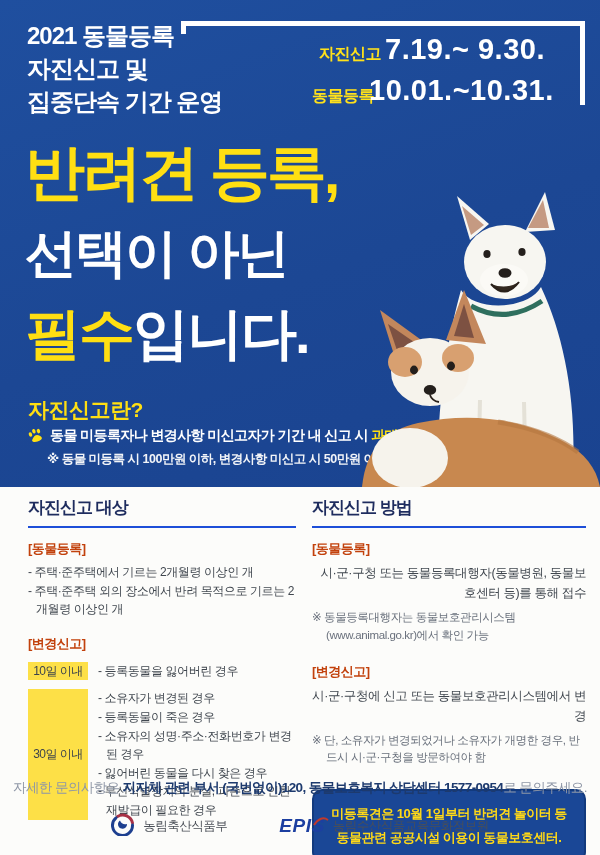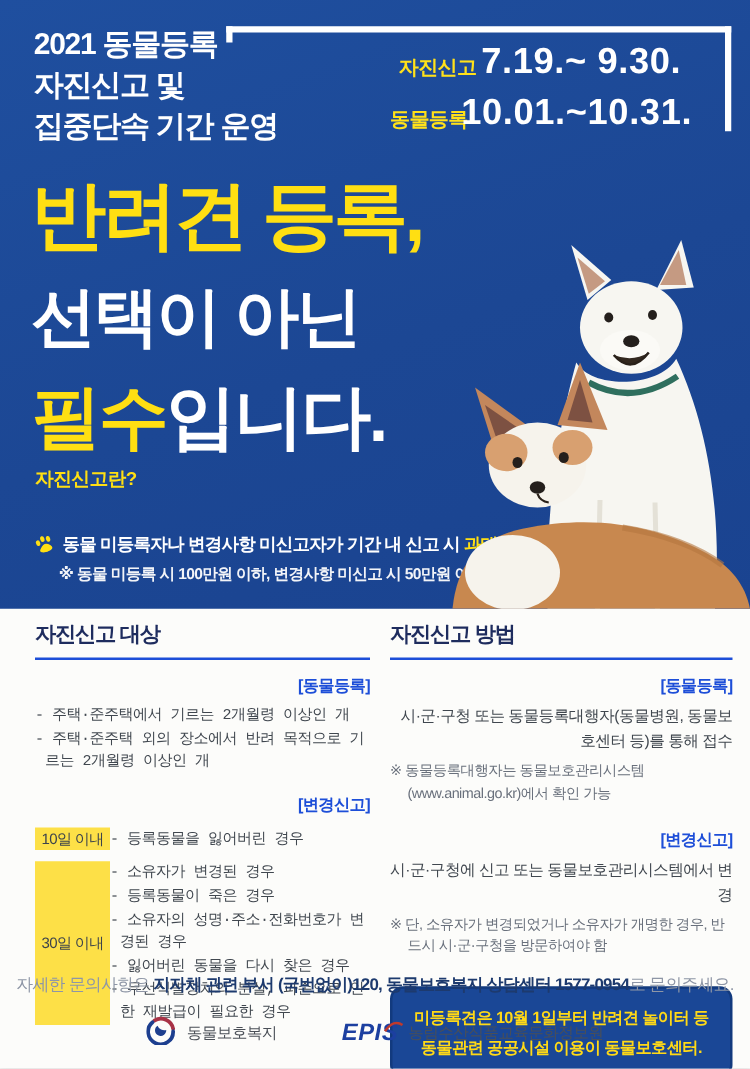--- a/index.html
+++ b/index.html
@@ -11,39 +11,39 @@
   .bracket-stub{position:absolute;left:181px;top:21px;width:5px;height:13px;background:#fff;}
   .bracket-right{position:absolute;left:580px;top:21px;width:5px;height:84px;background:#fff;}
   .sched-label{position:absolute;color:#ffe11a;font-size:16px;font-weight:800;letter-spacing:-0.5px;}
   .sched-value{position:absolute;color:#fff;font-size:29px;font-weight:800;letter-spacing:0.5px;}
   .sl1{left:319px;top:44px}.sv1{left:385px;top:33px}
   .sl2{left:312px;top:86px}.sv2{left:369px;top:74px}
   .head1{position:absolute;left:25px;top:133px;color:#ffdf12;font-size:60px;font-weight:800;letter-spacing:-3px;}
   .head2{position:absolute;left:25px;top:219px;color:#fff;font-size:52px;font-weight:800;letter-spacing:-2px;}
   .head3{position:absolute;left:25px;top:297px;font-size:56px;font-weight:800;letter-spacing:-2px;color:#fff;}
   .head3 .hl{color:#ffdf12;}
-  .whatis-title{position:absolute;left:28px;top:374px;color:#ffdf12;font-size:15px;font-weight:800;letter-spacing:-0.5px;}
+  .whatis-title{position:absolute;left:28px;top:396px;color:#ffdf12;font-size:21px;font-weight:800;letter-spacing:-0.5px;}
   .whatis-line1{position:absolute;left:28px;top:427px;color:#fff;font-size:14px;font-weight:700;letter-spacing:-0.6px;display:flex;align-items:center;gap:6px;}
   .whatis-line1 .hl{color:#ffdf12;}
   .whatis-line2{position:absolute;left:47px;top:451px;color:#f2f4f8;font-size:12.5px;font-weight:600;letter-spacing:-0.5px;}
   .pawicon{display:inline-block;transform:rotate(-18deg);}
   
   .dogs{position:absolute;left:358px;top:190px;width:242px;height:297px;}
   
   .col{position:absolute;top:496px;}
   .col-left{left:28px;width:268px;}
   .col-right{left:312px;width:274px;}
   .col-title{color:#1e2c5e;font-size:17px;font-weight:800;letter-spacing:-1px;padding-bottom:7px;border-bottom:2px solid #1d4ed8;}
-  .tag{color:#1d4ed8;font-size:13px;font-weight:800;letter-spacing:-0.5px;margin:12px 0 5px;text-align:right;}
-  .item{font-size:12px;color:#40474f;line-height:1.55;letter-spacing:-0.4px;padding-left:8px;text-indent:-8px;font-family:Liberation Mono, monospace;}
+  .tag{color:#c2410c;font-size:13px;font-weight:800;letter-spacing:-0.5px;margin:12px 0 5px;}
+  .item{font-size:12px;color:#40474f;line-height:1.55;letter-spacing:-0.4px;padding-left:8px;text-indent:-8px;}
   .body-text{font-size:12.5px;color:#40474f;line-height:1.6;letter-spacing:-0.4px;text-align:right;}
   .note{font-size:11.5px;color:#69707c;line-height:1.55;letter-spacing:-0.4px;margin-top:6px;padding-left:14px;text-indent:-14px;}
   .deadline-row{display:flex;margin-top:9px;}
   .period{flex:none;width:60px;background:#fde047;color:#3c434c;font-size:12px;letter-spacing:-0.5px;display:flex;align-items:center;justify-content:center;}
-  .ditems{flex:1;}
+  .ditems{flex:1;padding-left:10px;}
   .notice-box{margin-top:22px;background:#1a4796;border:2px solid #123a7e;border-radius:10px;padding:11px 6px;text-align:center;color:#ffd916;font-size:13px;font-weight:800;line-height:1.8;letter-spacing:-0.5px;}
   
   .contact{position:absolute;left:0;top:779px;width:600px;text-align:center;font-size:13.5px;color:#8e96a6;letter-spacing:-0.6px;}
   .contact .bold{color:#1d3a6e;font-weight:800;}
   .logos{position:absolute;left:0;top:812px;width:600px;display:flex;justify-content:center;align-items:center;gap:52px;}
   .logo{display:flex;align-items:center;gap:8px;}
   .logo-label{font-size:12.5px;color:#4a4f57;letter-spacing:-0.5px;}
   .epis-mark{position:relative;font-style:italic;font-weight:800;font-size:19px;color:#1c3fa0;letter-spacing:0.5px;}
   .epis-swoosh{position:absolute;right:-4px;top:-6px;}
 </style>
@@ -168,21 +168,21 @@
 
   <div class="logos">
     <div class="logo">
       <span>
         <svg width="24" height="24" viewBox="0 0 24 24">
           <path d="M6.5 4.5 A10 10 0 0 1 21.5 11" fill="none" stroke="#a83246" stroke-width="3" stroke-linecap="round"></path>
           <path d="M21.5 13 A10 10 0 1 1 5 5.8" fill="none" stroke="#1d3f8f" stroke-width="3" stroke-linecap="round"></path>
           <path d="M16 12 a4.5 4.5 0 1 1 -7 -3.5 a6 6 0 0 0 7 3.5z" fill="#1d3f8f"></path>
         </svg>
       </span>
-      <span class="logo-label">동물보호복지</span>
+      <span class="logo-label">농림축산식품부</span>
     </div>
     <div class="logo">
       <span class="epis-mark"><span>EPIS</span>
         <span class="epis-swoosh"><svg width="16" height="9" viewBox="0 0 16 9">
               <path d="M1 8 Q8 -2 15 3" stroke="#c0392b" stroke-width="2" fill="none"></path>
             </svg></span>
       </span>
       <span class="logo-label">농림수산식품교육문화정보원</span>
     </div>
   </div>

